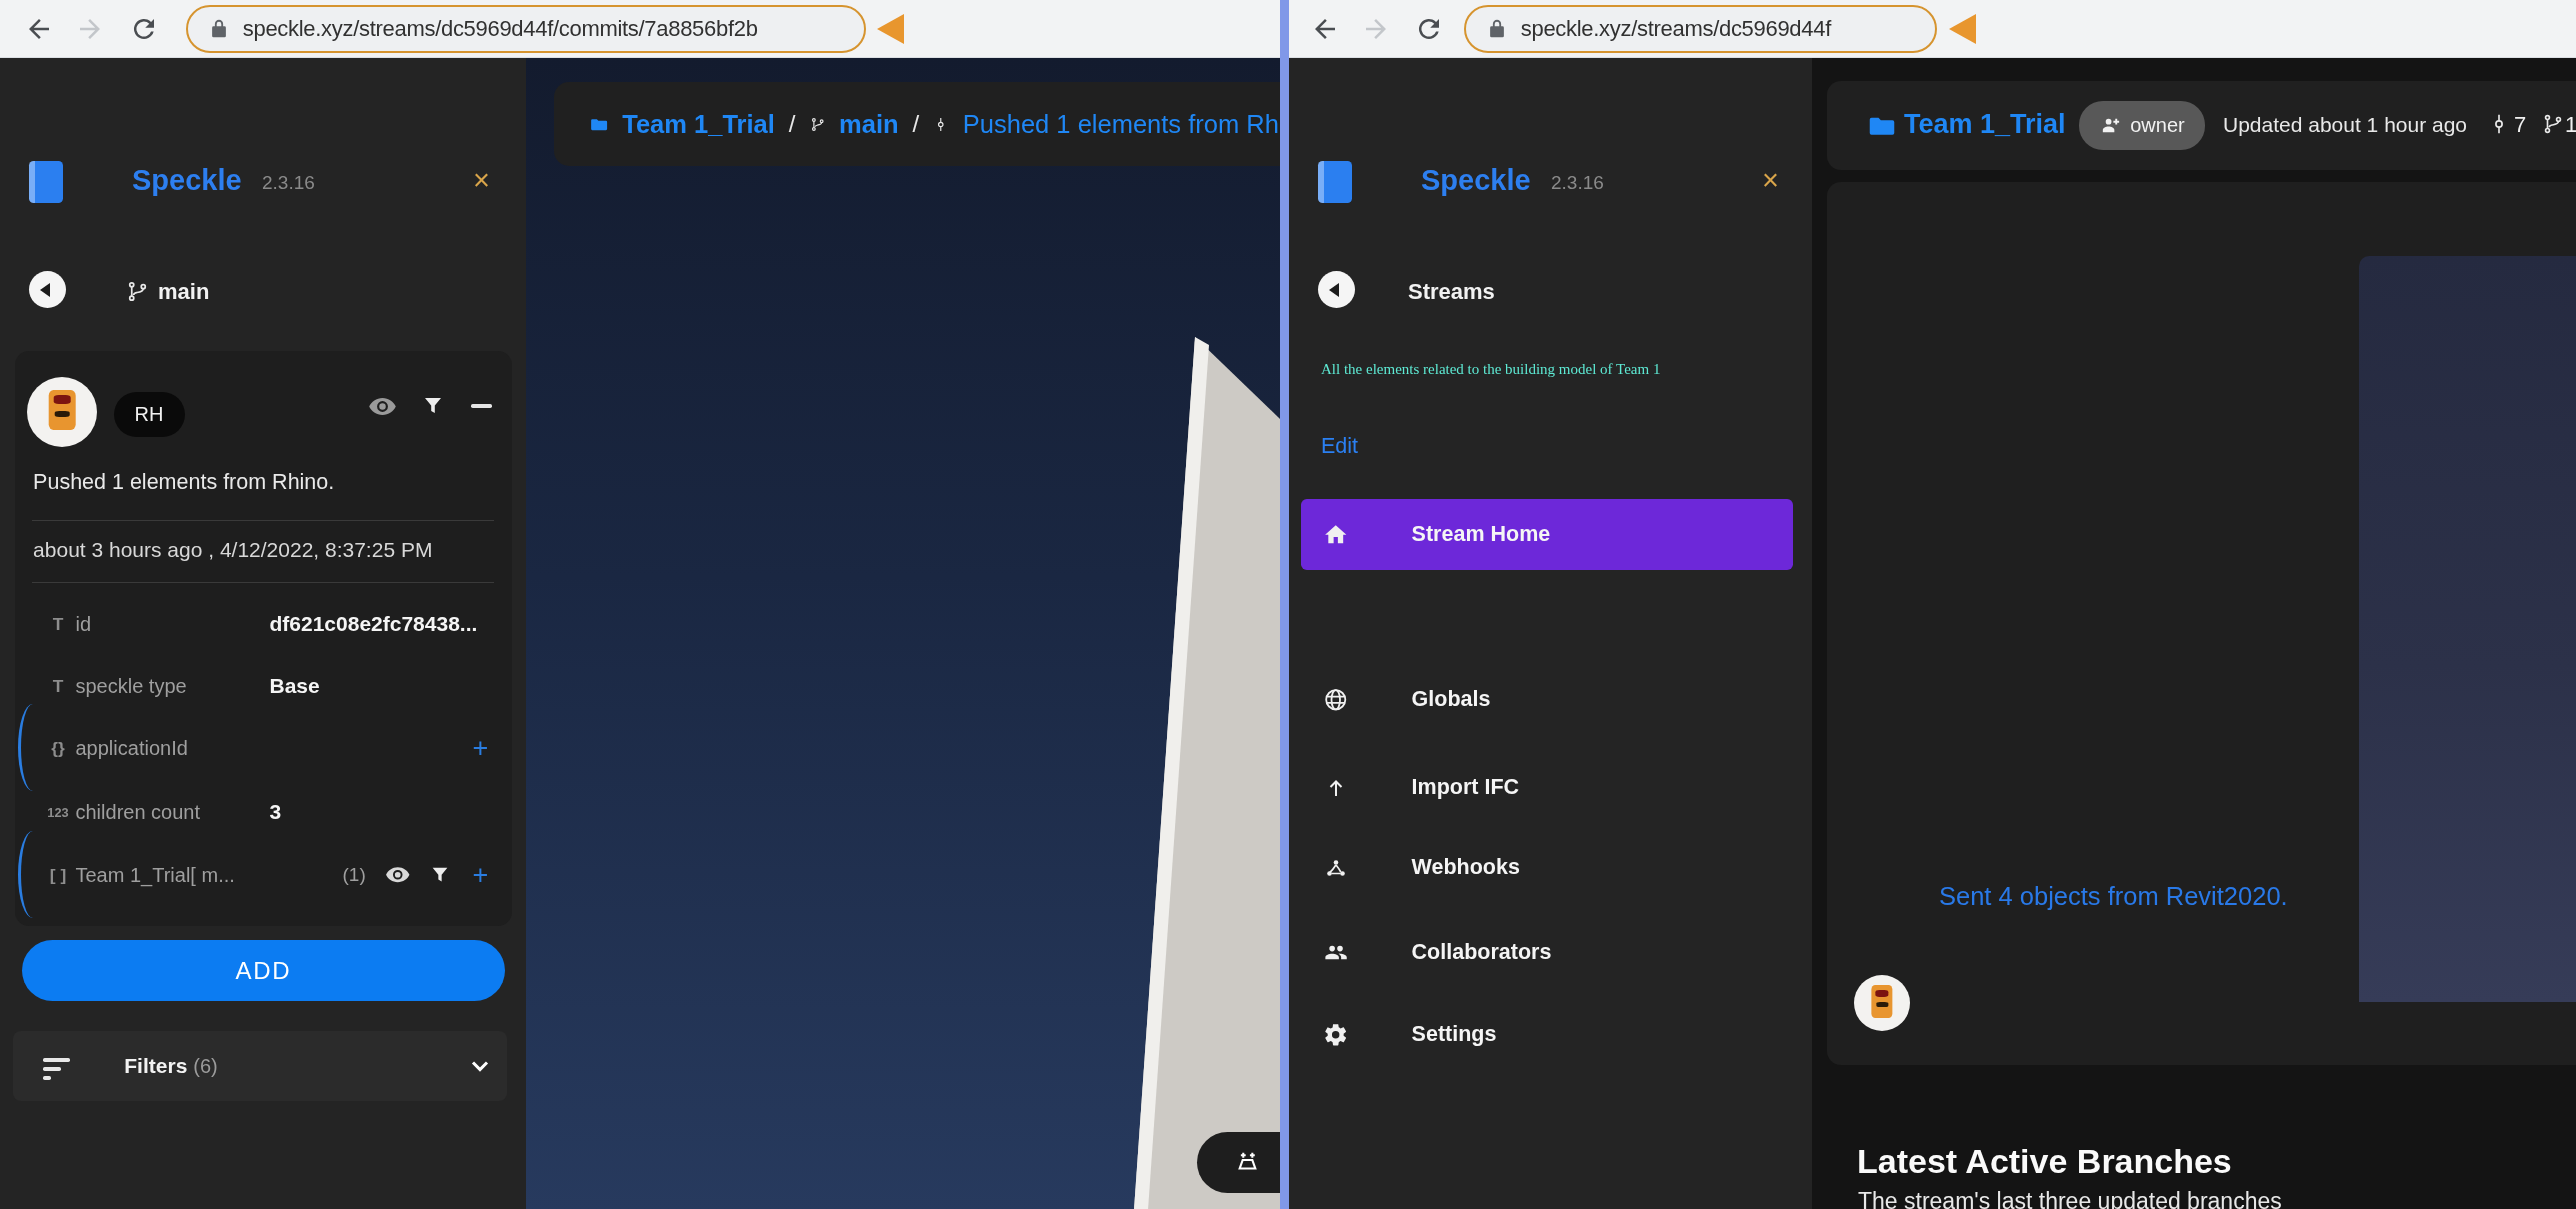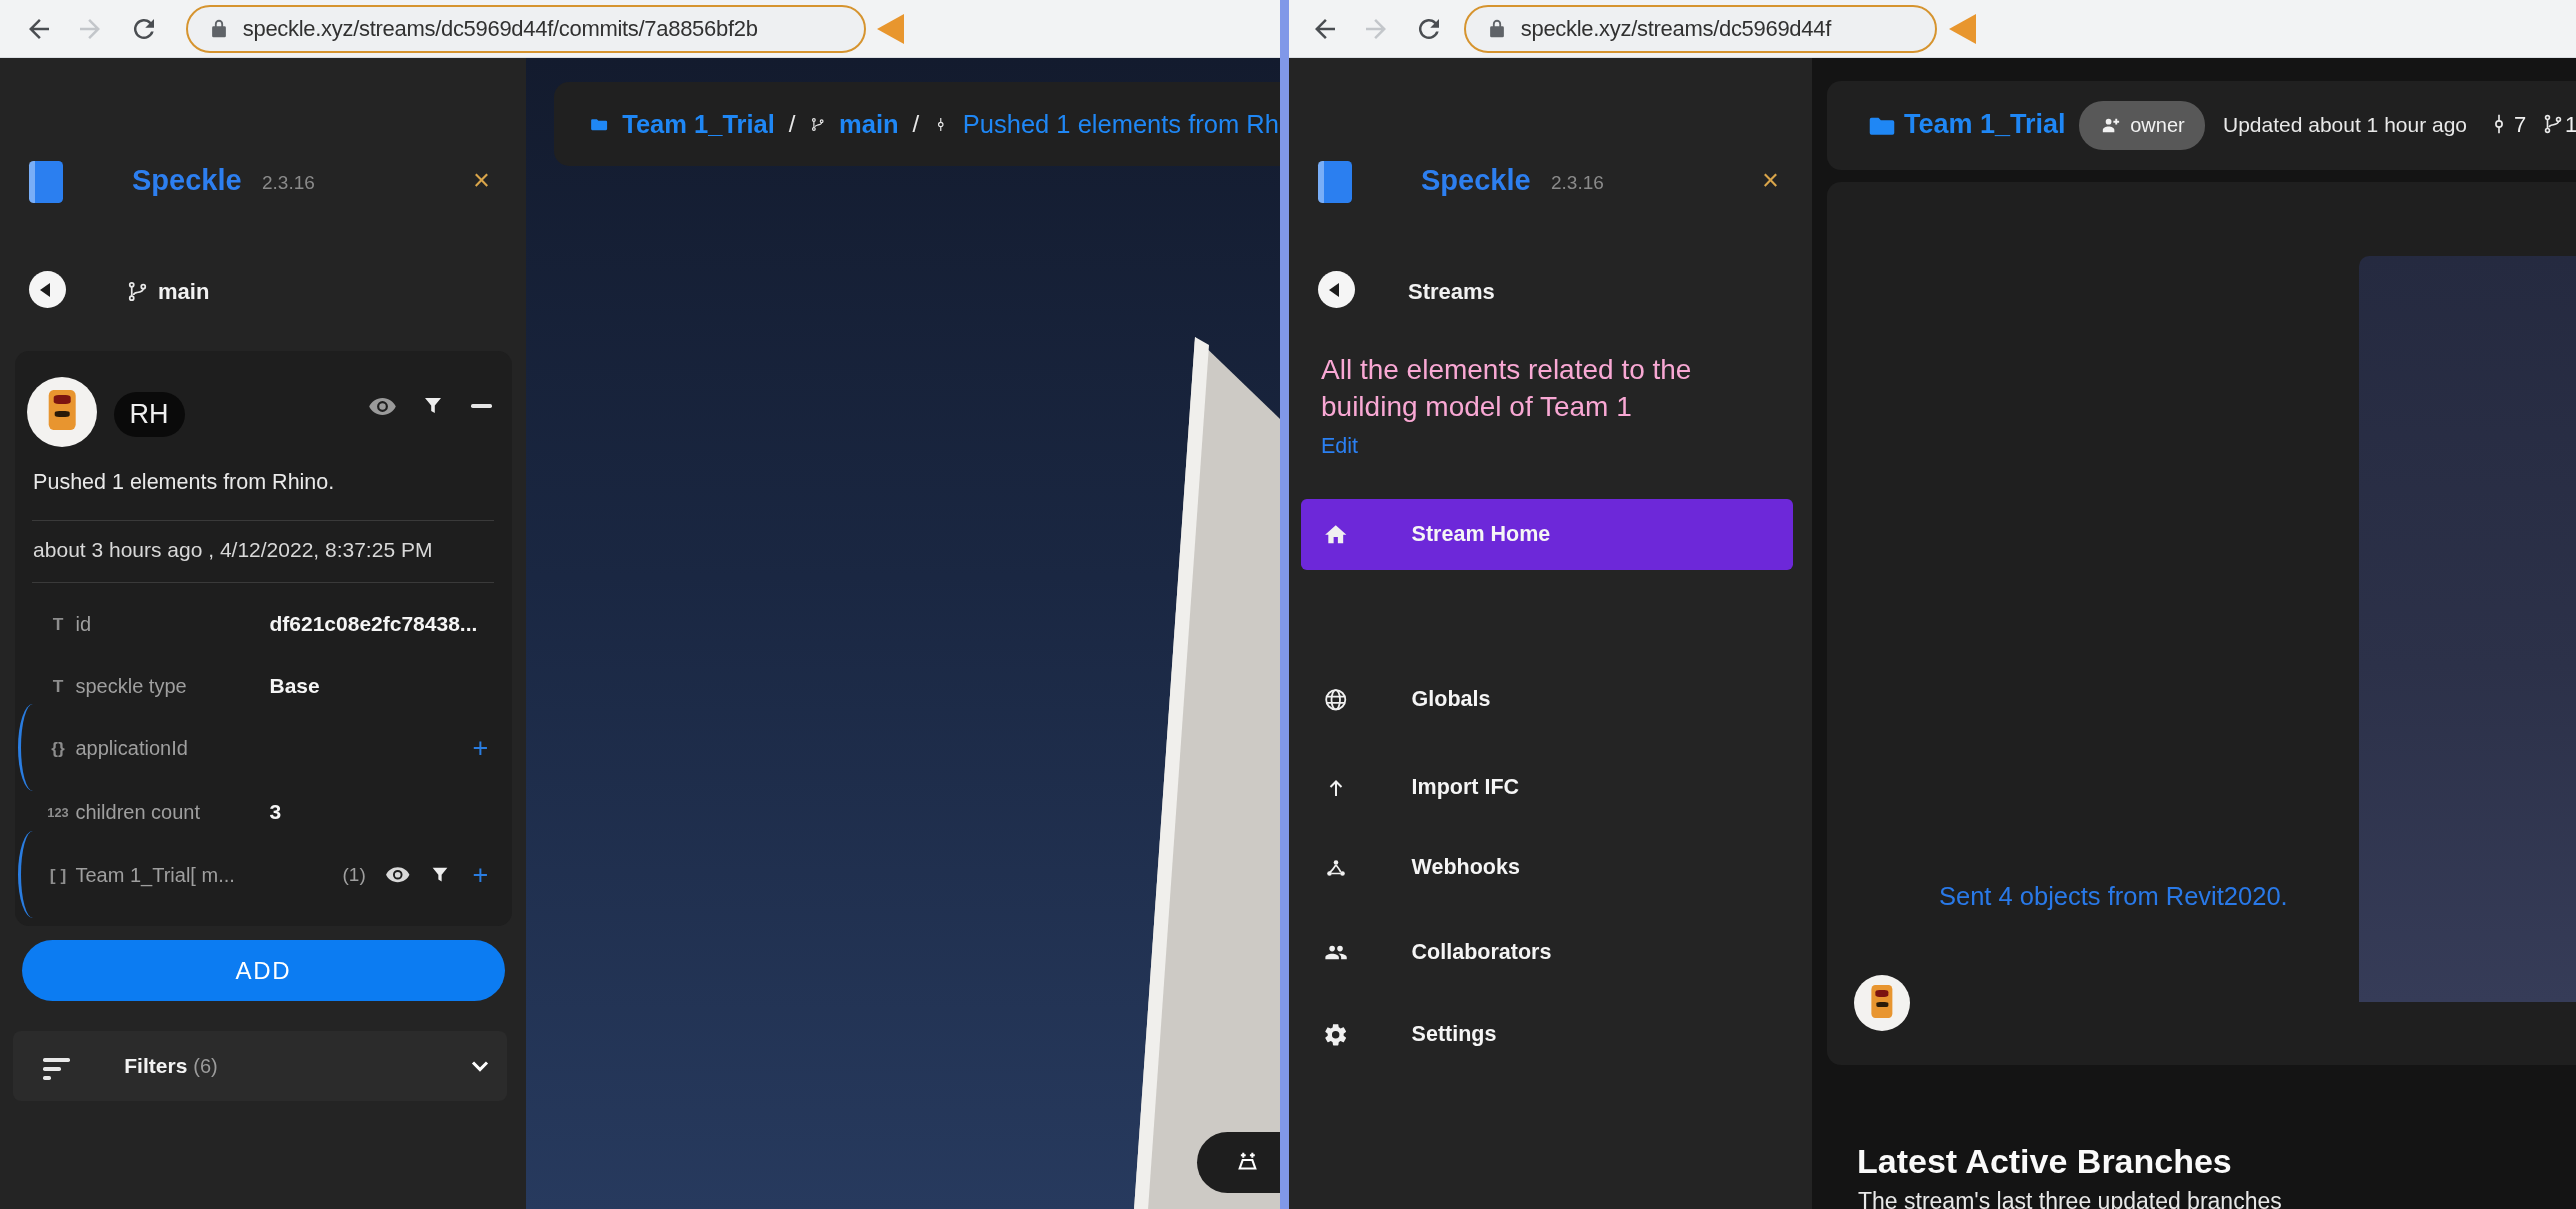--- a/index.html
+++ b/index.html
@@ -43,21 +43,21 @@
 
   
   .card { position:absolute; left:14.5px; top:293px; width:497px; height:575px;
           background:#1e1e1e; border-radius:14px; }
   .avatar { border-radius:50%; background:#f3f2f0; overflow:hidden; position:absolute; }
   .robot-body { position:absolute; left:50%; top:18%; transform:translateX(-50%);
                 width:38%; height:58%; background:#e8952f; border-radius:18% / 14%; }
   .robot-eye  { position:absolute; left:18%; top:14%; width:64%; height:22%; background:#7c1410; border-radius:30%; }
   .robot-mouth{ position:absolute; left:22%; top:52%; width:56%; height:16%; background:#2a1a08; border-radius:30%; }
   .rh-pill { position:absolute; left:99px; top:41px; width:71px; height:45px; border-radius:23px;
-             background:#0a0a0a; color:#f0f0f0; font-size:27px; display:flex; align-items:center; justify-content:center; }
+             background:#0a0a0a; color:#f0f0f0; font-size:20px; display:flex; align-items:center; justify-content:center; }
   .icon { display:inline-flex; align-items:center; justify-content:center; }
   .icon svg { width:100%; height:100%; }
   .cdivider { position:absolute; left:17.4px; right:17.4px; height:1.2px; background:#3a3a3a; }
   .msg  { position:absolute; left:18.6px; top:119px; font-size:21.5px; color:#e9e9e9; font-weight:500; }
   .date { position:absolute; left:18.6px; top:187px; font-size:21px; color:#d8d8d8; }
   .prow { position:absolute; left:0; width:100%; height:64px; }
   .prow .ticon { position:absolute; left:23px; top:0; width:41px; height:64px; display:flex;
                  align-items:center; justify-content:center; color:#8d8d8d; font-size:17.4px; font-weight:bold; }
   .prow .key   { position:absolute; left:61px; top:0; height:64px; display:flex; align-items:center;
                  color:#9f9f9f; font-size:20px; }
@@ -69,21 +69,21 @@
              border-radius:15px 0 0 15px / 44px 0 0 44px; }
   .add-btn { position:absolute; left:22px; top:882px; width:483px; height:61px; border-radius:31px;
              background:#0c7cf2; color:#fff; font-size:24px; font-weight:normal; letter-spacing:1.7px;
              display:flex; align-items:center; justify-content:center; border:none; }
   .filters-bar { position:absolute; left:13.3px; top:973px; width:494px; height:70px; border-radius:8px;
                  background:#2b2b2b; }
   .flt-lines span { display:block; height:4px; background:#e8e8e8; border-radius:1.7px; margin:5.2px 0; }
   .chev svg { width:100%; height:100%; }
 
   
-  .desc { position:absolute; left:32px; top:293px; width:394px; font-size:28px; line-height:37px; color:#f9a8d4; }
+  .desc { position:absolute; left:32px; top:293px; width:394px; font-size:15px; line-height:37px; color:#5eead4;font-family:Liberation Serif, serif; }
   .edit-link { position:absolute; left:32px; top:376px; font-size:21.5px; color:#2b80f2; }
   .menu-header { position:absolute; left:25.5px; top:442px; font-size:20px; color:#9b9b9b; letter-spacing:0.6px; }
   .mi { position:absolute; left:11.6px; width:492px; height:71px; border-radius:5.8px; }
   .mi .mic { position:absolute; left:21px; top:0; width:28px; height:71px; display:flex; align-items:center;
              justify-content:center; color:#f0f0f0; }
   .mi .mil { position:absolute; left:111px; top:0; height:71px; display:flex; align-items:center;
              color:#f5f5f5; font-size:21.5px; font-weight:bold; }
   .mi.active { background:#6d28d9;padding-left:15px; }
   .mi .mchev { position:absolute; left:453px; top:21.5px; width:28px; height:28px; color:#fff; }
 

